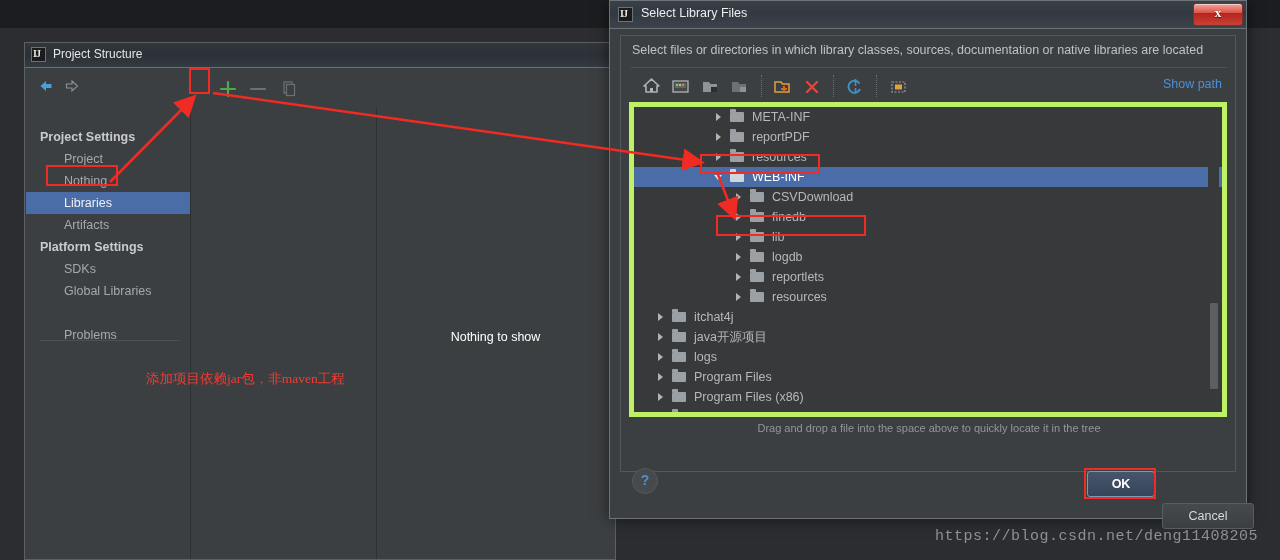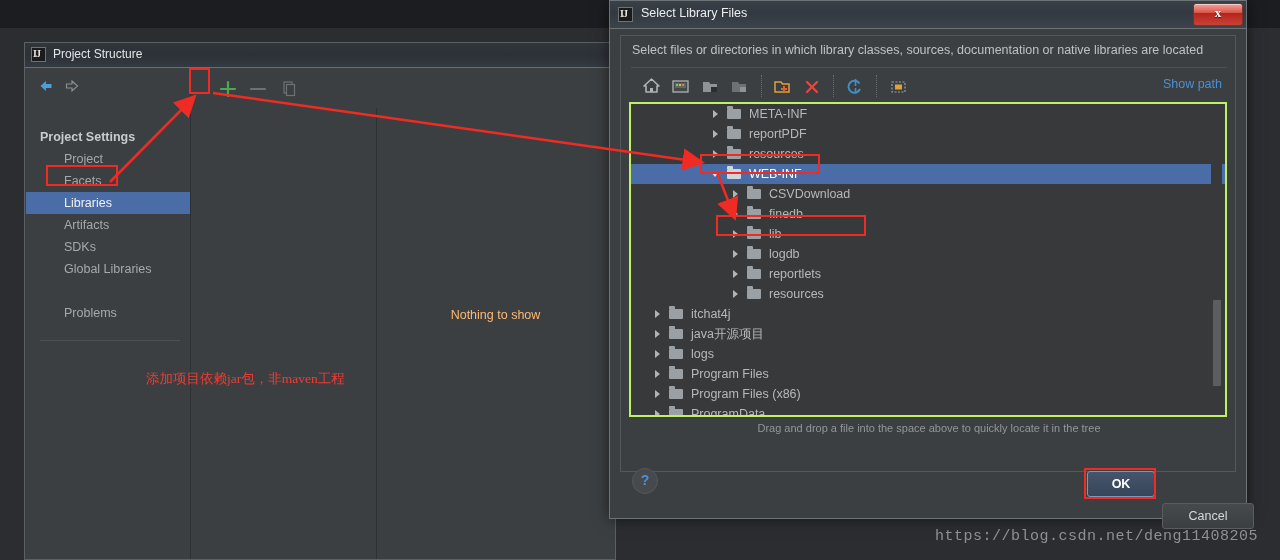--- a/index.html
+++ b/index.html
@@ -40,22 +40,22 @@
            padding-left:38px;box-sizing:border-box;white-space:nowrap;}
   .ps-item.group{font-weight:bold;color:#c9cbcd;padding-left:14px;}
   .ps-item.sel{background:#4a6da7;color:#f0f1f2;}
   #ps-divider{position:absolute;left:14px;top:272px;width:140px;height:1px;background:#4d5052;}
 
   
   #ps-right{position:absolute;left:165px;top:0;width:423px;height:491px;background:#3c3f41;}
   #ps-toolbar{position:absolute;left:24px;top:8px;height:26px;}
   .tb-ic{position:relative;display:inline-block;width:26px;height:26px;vertical-align:top;}
   #ps-split{position:absolute;left:185px;top:40px;width:1px;height:451px;background:#2e3133;}
-  #ps-nothing{position:absolute;left:186px;top:240px;width:237px;text-align:center;
-     font-size:12.5px;color:#fdba74;}
+  #ps-nothing{position:absolute;left:186px;top:262px;width:237px;text-align:center;
+     font-size:12.5px;color:#ffffff;}
 
   
   #dlg{left:609px;top:0px;width:638px;height:519px;
        background:#3c3f41;border:1px solid #6e7378;box-sizing:border-box;
        box-shadow:0 0 14px rgba(0,0,0,.55);}
   #dlg-title{position:absolute;left:0;top:0;width:636px;height:27px;
      background:linear-gradient(to bottom,#3a4047 0%,#333940 45%,#3d434b 100%);
      border-bottom:1px solid #6e7378;}
   #dlg-logo{position:absolute;left:8px;top:6px;width:15px;height:15px;background:#1b1b1b;
      border:1px solid #6d7276;box-sizing:border-box;}
@@ -76,21 +76,21 @@
   #dlg-sep{position:absolute;left:10px;top:31px;width:596px;height:1px;background:#4e5153;}
 
   #dlg-toolbar{position:absolute;left:18px;top:36px;height:28px;}
   .dtb{position:relative;display:inline-block;width:25px;height:28px;vertical-align:top;cursor:pointer;}
   .dtb-sep{position:relative;display:inline-block;width:9px;height:28px;vertical-align:top;}
   .dtb-sep i{position:absolute;left:4px;top:3px;width:0;height:22px;
       border-left:1px dotted #6a6d70;}
   #showpath{position:absolute;right:13px;top:41px;font-size:12.5px;color:#4a90d9;cursor:pointer;}
 
   #tree-wrap{position:absolute;left:8px;top:66px;width:598px;height:315px;
-     background:#37393b;border:2px solid #bef264;box-sizing:border-box;overflow:hidden;}
+     background:#37393b;border:5px solid #bef264;box-sizing:border-box;overflow:hidden;}
   .trow{position:relative;height:20px;line-height:20px;white-space:nowrap;font-size:12.5px;color:#b6b9bb;}
   .trow.sel{background:#4a6da7;color:#fff;}
   .tri{display:inline-block;width:14px;height:20px;vertical-align:top;position:relative;}
   .tri i{position:absolute;left:4px;top:6px;width:0;height:0;
     border-left:5px solid #b1b4b6;border-top:4px solid transparent;border-bottom:4px solid transparent;}
   .tri.open i{left:2px;top:8px;border-left:4px solid transparent;border-right:4px solid transparent;
     border-top:5px solid #dfe2e4;border-bottom:0;}
   .fold{display:inline-block;width:19px;height:20px;vertical-align:top;position:relative;}
   .fold b{position:absolute;left:1px;top:5px;width:14px;height:10px;background:#9aa0a4;border-radius:1px;}
   .fold b:after{content:"";position:absolute;left:0;top:-3px;width:6px;height:3px;
@@ -153,23 +153,24 @@
         <div class="navarrow" style="left:26px">
           <svg width="20" height="20" viewBox="0 0 20 20">
             <path d="M10 5 L15.5 10 L10 15 L10 12 L4.5 12 L4.5 8 L10 8 Z" fill="none" stroke="#8b8e90" stroke-width="1.2"></path>
           </svg>
         </div>
       </div>
 
       <div id="ps-nav-list">
         <div class="ps-item group">Project Settings</div>
         <div class="ps-item">Project</div>
-        <div class="ps-item">Facets</div>
+        <div class="ps-item">Nothing</div>
         <div class="ps-item sel">Libraries</div>
         <div class="ps-item">Artifacts</div>
+        <div class="ps-item group">Platform Settings</div>
         <div class="ps-item">SDKs</div>
         <div class="ps-item">Global Libraries</div>
         <div style="height:22px"></div>
         <div class="ps-item">Problems</div>
       </div>
       <div id="ps-divider"></div>
     </div>
 
     <div id="ps-right">
 

